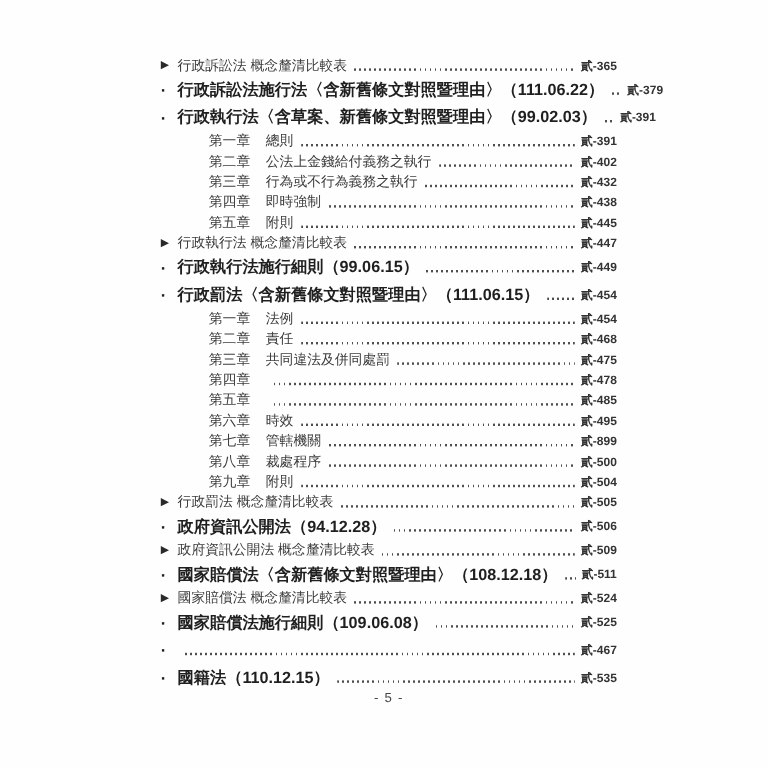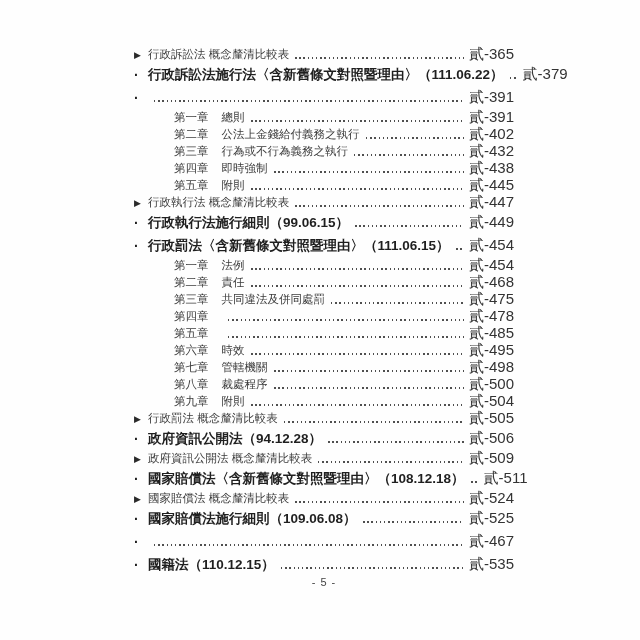--- a/index.html
+++ b/index.html
@@ -48,22 +48,22 @@
     min-width: 8px;
     height: 2px;
     margin: 0 5px 0 6px;
     align-self: center;
     transform: translateY(3px);
     background-image: repeating-linear-gradient(
       to right, #4f4f4f 0px, #4f4f4f 1.5px, transparent 1.5px, transparent 4.2px);
   }
   .page-ref {
     flex: 0 0 auto;
-    font-size: 15px;
-    font-weight: 400;
+    font-size: 10px;
+    font-weight: 700;
     color: #333333;
   }
   .footer {
     position: absolute;
     left: 134px; top: 576px;
     width: 380px;
     text-align: center;
     font-size: 11px;
     color: #444444;
     letter-spacing: 1px;
@@ -81,20 +81,21 @@
         <span class="page-ref">貳-365</span>
       </div>
       <div class="row law">
         <span class="marker">·</span>
         <span class="entry-label">行政訴訟法施行法〈含新舊條文對照暨理由〉（111.06.22）</span>
         <div class="leader"></div>
         <span class="page-ref">貳-379</span>
       </div>
       <div class="row law">
         <span class="marker">·</span>
+        <span class="entry-label">行政執行法〈含草案、新舊條文對照暨理由〉（99.02.03）</span>
         <div class="leader"></div>
         <span class="page-ref">貳-391</span>
       </div>
       <div class="row chapter">
         <span class="chap-num">第一章</span>
         <span class="chapter-title">總則</span>
         <div class="leader"></div>
         <span class="page-ref">貳-391</span>
       </div>
       <div class="row chapter">
@@ -170,21 +171,21 @@
       <div class="row chapter">
         <span class="chap-num">第六章</span>
         <span class="chapter-title">時效</span>
         <div class="leader"></div>
         <span class="page-ref">貳-495</span>
       </div>
       <div class="row chapter">
         <span class="chap-num">第七章</span>
         <span class="chapter-title">管轄機關</span>
         <div class="leader"></div>
-        <span class="page-ref">貳-498</span>
+        <span class="page-ref">貳-899</span>
       </div>
       <div class="row chapter">
         <span class="chap-num">第八章</span>
         <span class="chapter-title">裁處程序</span>
         <div class="leader"></div>
         <span class="page-ref">貳-500</span>
       </div>
       <div class="row chapter">
         <span class="chap-num">第九章</span>
         <span class="chapter-title">附則</span>

